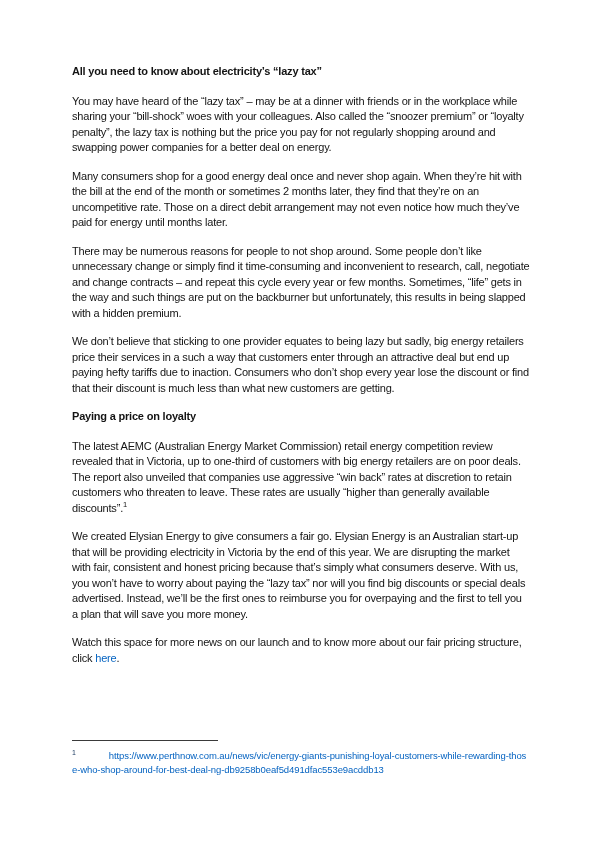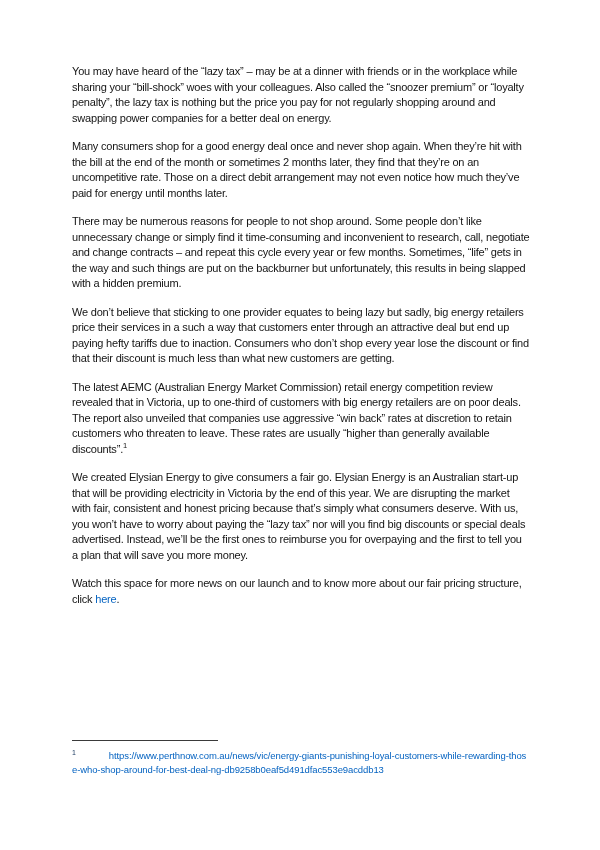--- a/index.html
+++ b/index.html
@@ -71,29 +71,31 @@
     cursor: pointer;
     margin-left: 31px;
   }
 </style>
 </head>
 <body>
 
 <div class="page">
   <div class="content">
 
+    <h1 class="doc-title">All you need to know about electricity’s “lazy tax”</h1>
 
     <p class="para">You may have heard of the “lazy tax” – may be at a dinner with friends or in the workplace while sharing your “bill-shock” woes with your colleagues. Also called the “snoozer premium” or “loyalty penalty”, the lazy tax is nothing but the price you pay for not regularly shopping around and swapping power companies for a better deal on energy.</p>
 
     <p class="para">Many consumers shop for a good energy deal once and never shop again. When they’re hit with the bill at the end of the month or sometimes 2 months later, they find that they’re on an uncompetitive rate. Those on a direct debit arrangement may not even notice how much they’ve paid for energy until months later.</p>
 
     <p class="para">There may be numerous reasons for people to not shop around. Some people don’t like unnecessary change or simply find it time-consuming and inconvenient to research, call, negotiate and change contracts – and repeat this cycle every year or few months. Sometimes, “life” gets in the way and such things are put on the backburner but unfortunately, this results in being slapped with a hidden premium.</p>
 
     <p class="para">We don’t believe that sticking to one provider equates to being lazy but sadly, big energy retailers price their services in a such a way that customers enter through an attractive deal but end up paying hefty tariffs due to inaction. Consumers who don’t shop every year lose the discount or find that their discount is much less than what new customers are getting.</p>
 
+    <h2 class="section-heading">Paying a price on loyalty</h2>
 
     <p class="para"><span>The latest AEMC (Australian Energy Market Commission) retail energy competition review revealed that in Victoria, up to one-third of customers with big energy retailers are on poor deals. The report also unveiled that companies use aggressive “win back” rates at discretion to retain customers who threaten to leave. These rates are usually “higher than generally available discounts”.</span><sup class="fn-ref">1</sup></p>
 
 
     <p class="para">We created Elysian Energy to give consumers a fair go. Elysian Energy is an Australian start-up that will be providing electricity in Victoria by the end of this year. We are disrupting the market with fair, consistent and honest pricing because that’s simply what consumers deserve. With us, you won’t have to worry about paying the “lazy tax” nor will you find big discounts or special deals advertised. Instead, we’ll be the first ones to reimburse you for overpaying and the first to tell you a plan that will save you more money.</p>
 
     <p class="para"><span>Watch this space for more news on our launch and to know more about our fair pricing structure, click </span><a class="inline-link">here</a><span>.</span></p>
 
   </div>
 

